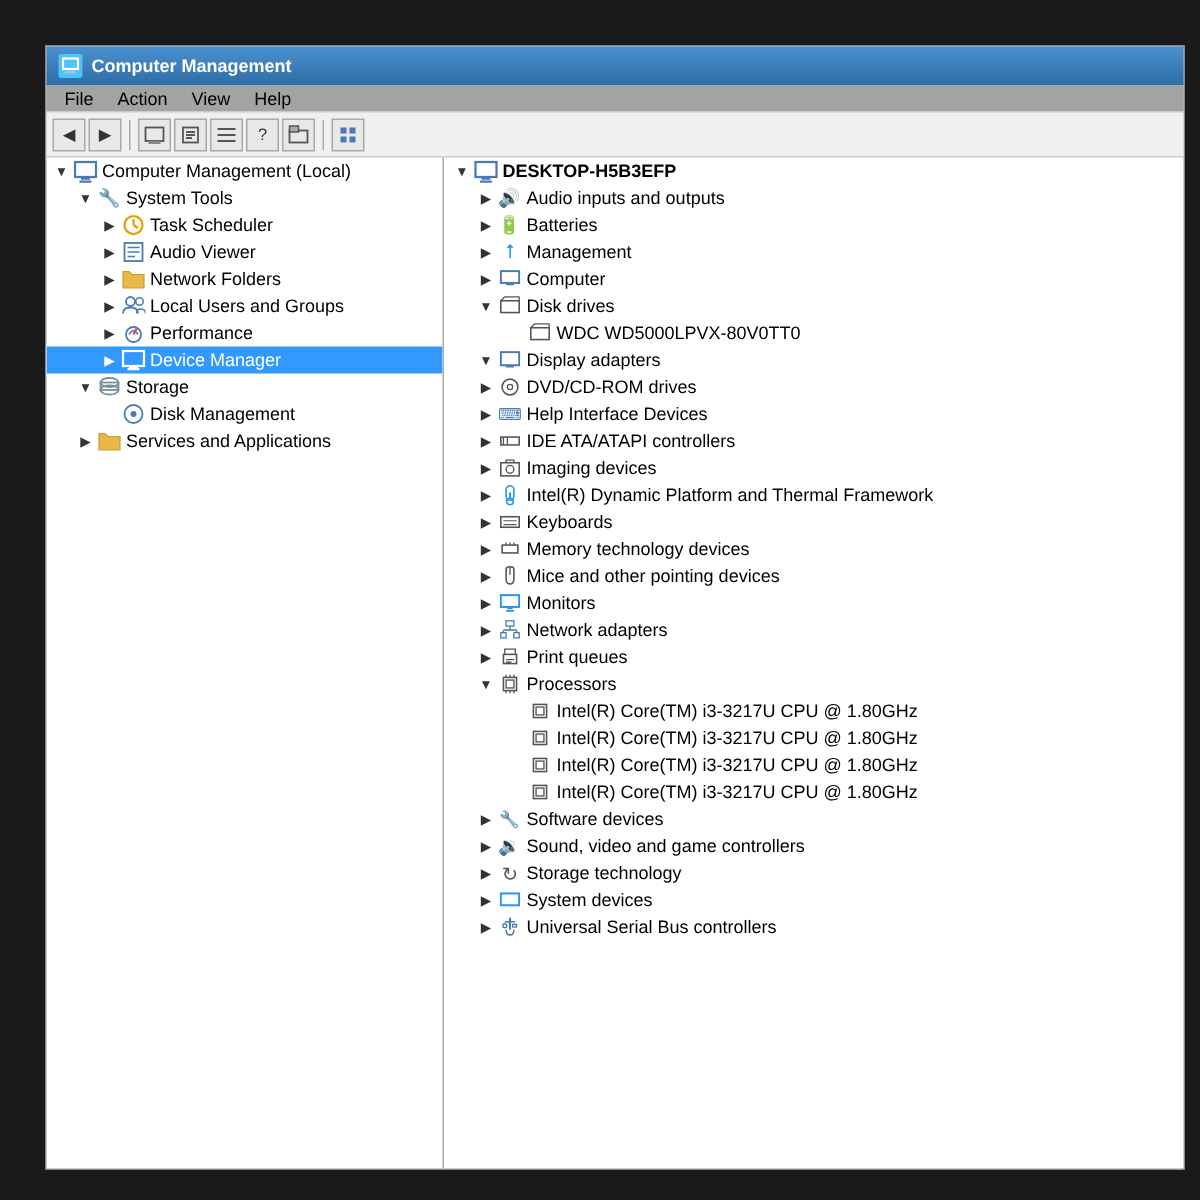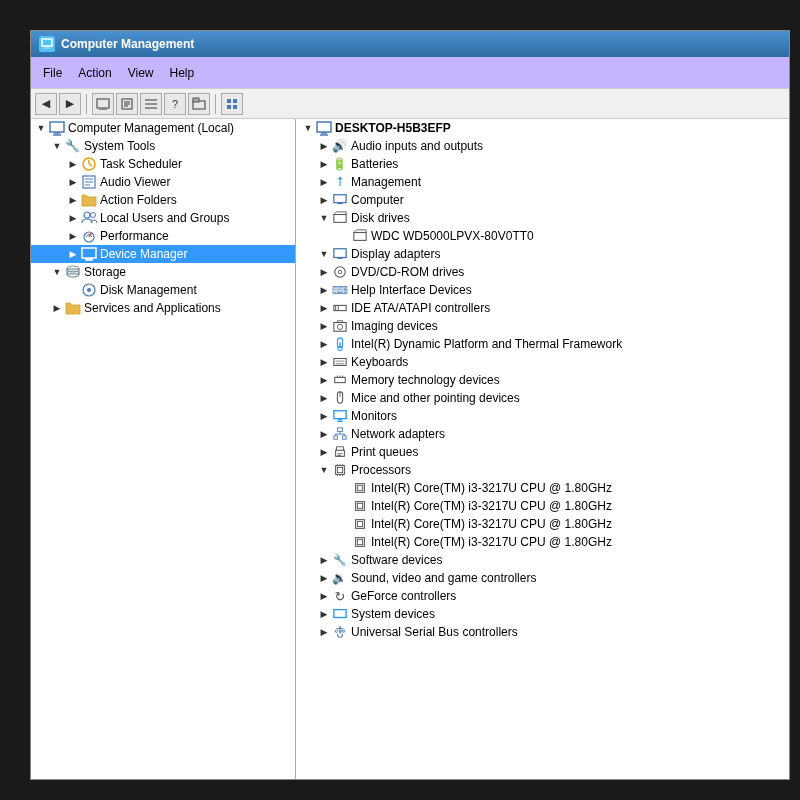--- a/index.html
+++ b/index.html
@@ -45,26 +45,26 @@
       justify-content: center;
       font-size: 10px;
     }
 
     .title-bar-text {
       font-size: 12px;
       font-weight: bold;
     }
 
     .menu-bar {
-      background: #c4b5fd;
+      background: #a3a3a3;
       border-bottom: 1px solid #ccc;
       display: flex;
       padding: 2px 4px;
       gap: 0;
-      height: 32px;
+      height: 18px;
       align-items: center;
       flex-shrink: 0;
     }
 
     .menu-item {
       padding: 2px 8px;
       cursor: pointer;
       color: #000;
       font-size: 12px;
     }
@@ -289,21 +289,21 @@
         <span class="item-label">Audio Viewer</span>
       </div>
 
       <div class="tree-item" style="padding-left:34px;">
         <div class="expand-btn">▶</div>
         <div class="item-icon" style="color:#e8b84b;">
           <svg width="16" height="16" viewBox="0 0 16 16">
             <path d="M1 5 L1 14 L15 14 L15 5 L7 5 L5 3 L1 3 Z" fill="#e8b84b" stroke="#c8a030" stroke-width="0.8"></path>
           </svg>
         </div>
-        <span class="item-label">Action Folders</span>
+        <span class="item-label">Network Folders</span>
       </div>
 
       <div class="tree-item" style="padding-left:34px;">
         <div class="expand-btn">▶</div>
         <div class="item-icon" style="color:#4a7ab5;">
           <svg width="16" height="16" viewBox="0 0 16 16">
             <circle cx="6" cy="5" r="3" fill="none" stroke="#4a7ab5" stroke-width="1.2"></circle>
             <path d="M1 13 Q1 9 6 9 Q11 9 11 13" fill="none" stroke="#4a7ab5" stroke-width="1.2"></path>
             <circle cx="12" cy="5" r="2.5" fill="none" stroke="#4a7ab5" stroke-width="1"></circle>
             <path d="M10 13 Q10 10 13 10 Q16 10 16 13" fill="none" stroke="#4a7ab5" stroke-width="1"></path>
@@ -651,21 +651,21 @@
 
       <div class="device-item" style="padding-left:20px;">
         <div class="expand-btn">▶</div>
         <div class="item-icon" style="color:#555;">🔉</div>
         <span class="item-label">Sound, video and game controllers</span>
       </div>
 
       <div class="device-item" style="padding-left:20px;">
         <div class="expand-btn">▶</div>
         <div class="item-icon" style="color:#555; font-size:13px;">↻</div>
-        <span class="item-label">GeForce controllers</span>
+        <span class="item-label">Storage technology</span>
       </div>
 
       <div class="device-item" style="padding-left:20px;">
         <div class="expand-btn">▶</div>
         <div class="item-icon" style="color:#2196f3;">
           <svg width="14" height="14" viewBox="0 0 16 16">
             <rect x="1" y="3" width="14" height="9" fill="none" stroke="#2196f3" stroke-width="1.5"></rect>
           </svg>
         </div>
         <span class="item-label">System devices</span>

